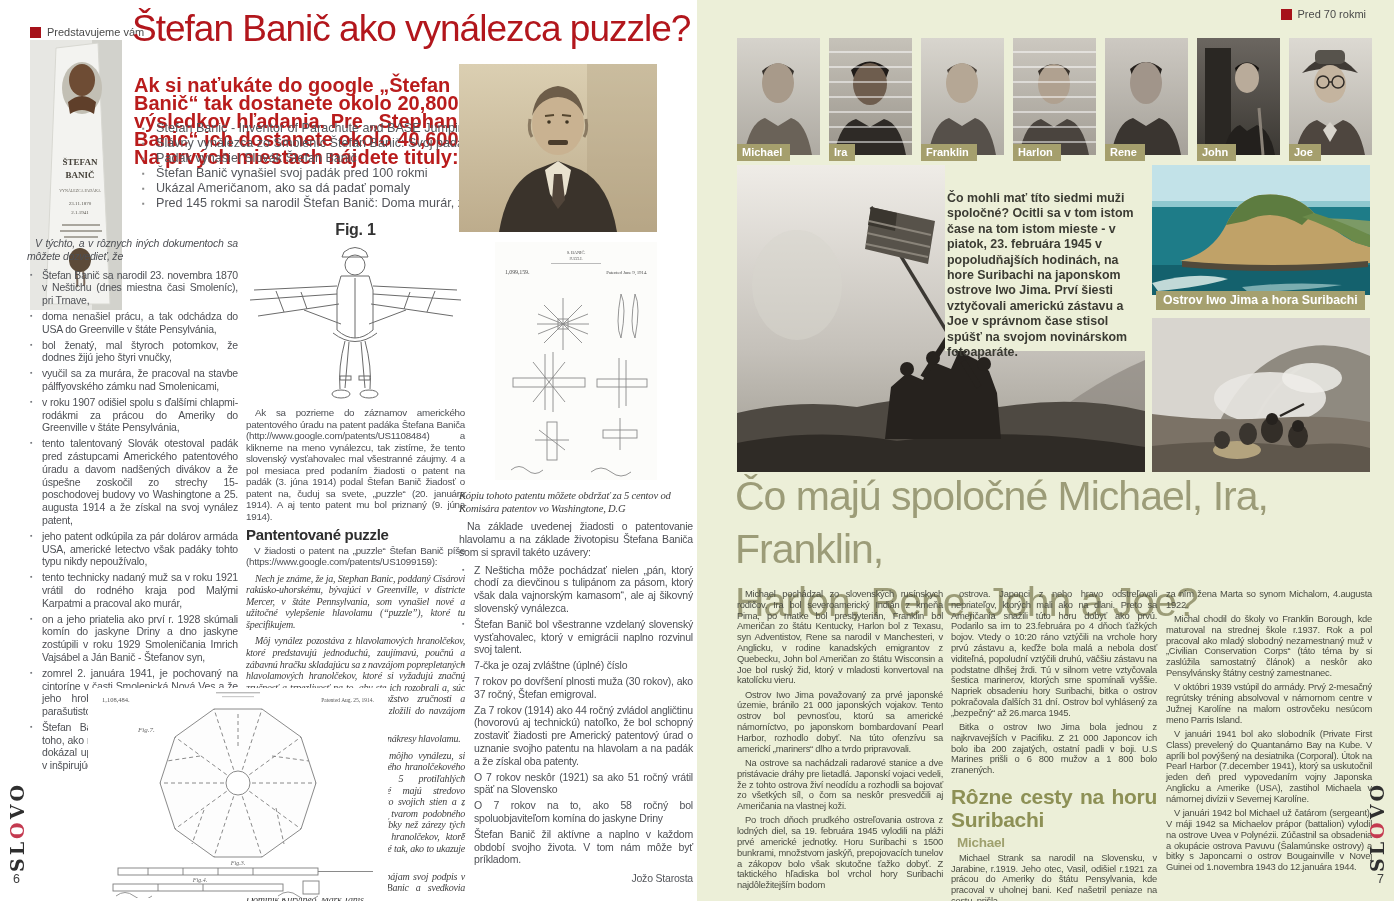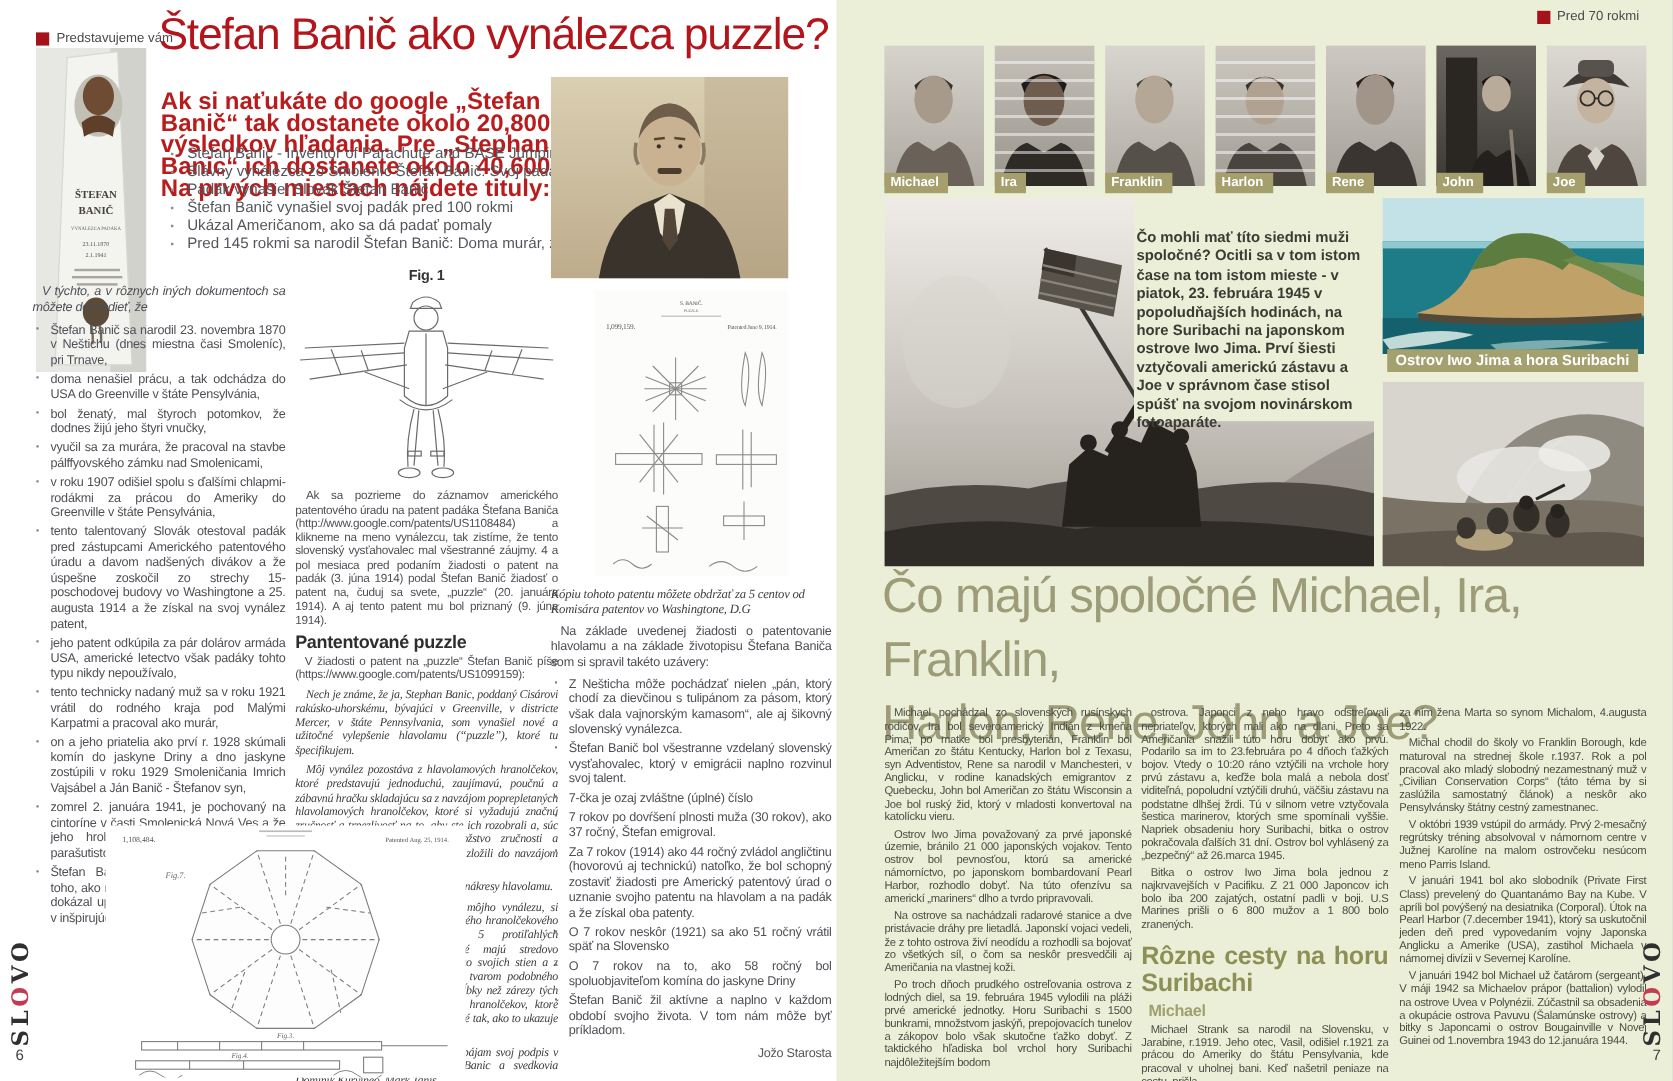--- a/index.html
+++ b/index.html
@@ -20,21 +20,21 @@
   .search-list li::before{content:"▪";position:absolute;left:0;top:0;font-size:8px;color:#8a8a8a;}
 
   .lp-body{color:#4e5055;text-align:justify;}
   .lp-col1{position:absolute;left:27px;top:237px;width:211px;font-size:10.5px;line-height:12.8px;letter-spacing:-0.2px;}
   .lp-col1 .lead{margin:0 0 6px;text-indent:8px;font-style:italic;}
   .blist{margin:0;padding:0;list-style:none;}
   .blist li{position:relative;padding-left:15px;margin-bottom:3px;}
   .blist li::before{content:"▪";position:absolute;left:3px;top:0;font-size:7px;color:#77797e;}
 
   .lp-col2{position:absolute;left:246px;top:224px;width:219px;font-size:9.8px;line-height:11.5px;letter-spacing:-0.25px;}
-  .figlabel{text-align:center;font-weight:bold;font-size:12px;color:#333;margin-bottom:2px;}
+  .figlabel{text-align:center;font-weight:bold;font-size:16px;color:#333;margin-bottom:2px;}
   .fig1-box{width:219px;height:163px;background:#fff;}
   .lp-col2 p.body{margin:4px 0 5px;text-indent:9px;}
   .sec-head{font-size:15px;font-weight:bold;color:#2e2e2e;letter-spacing:-0.3px;margin:7px 0 3px;text-align:left;}
   .quote{font-family:"Liberation Serif",serif;font-style:italic;color:#3e3e3e;margin:0 0 5px;text-indent:9px;
          font-size:10px;line-height:11.6px;}
 
   .lp-col3{position:absolute;left:459px;top:64px;width:234px;font-size:10.5px;line-height:12.8px;letter-spacing:-0.2px;}
   .portrait-banic{display:block;width:198px;height:168px;margin-left:0;}
   .patent-sheet{display:block;width:162px;height:238px;margin:10px auto 0;background:#fdfdfb;border:1px solid #ececе6;}
   .patent-caption{font-family:"Liberation Serif",serif;font-style:italic;font-size:10.6px;line-height:12.6px;

